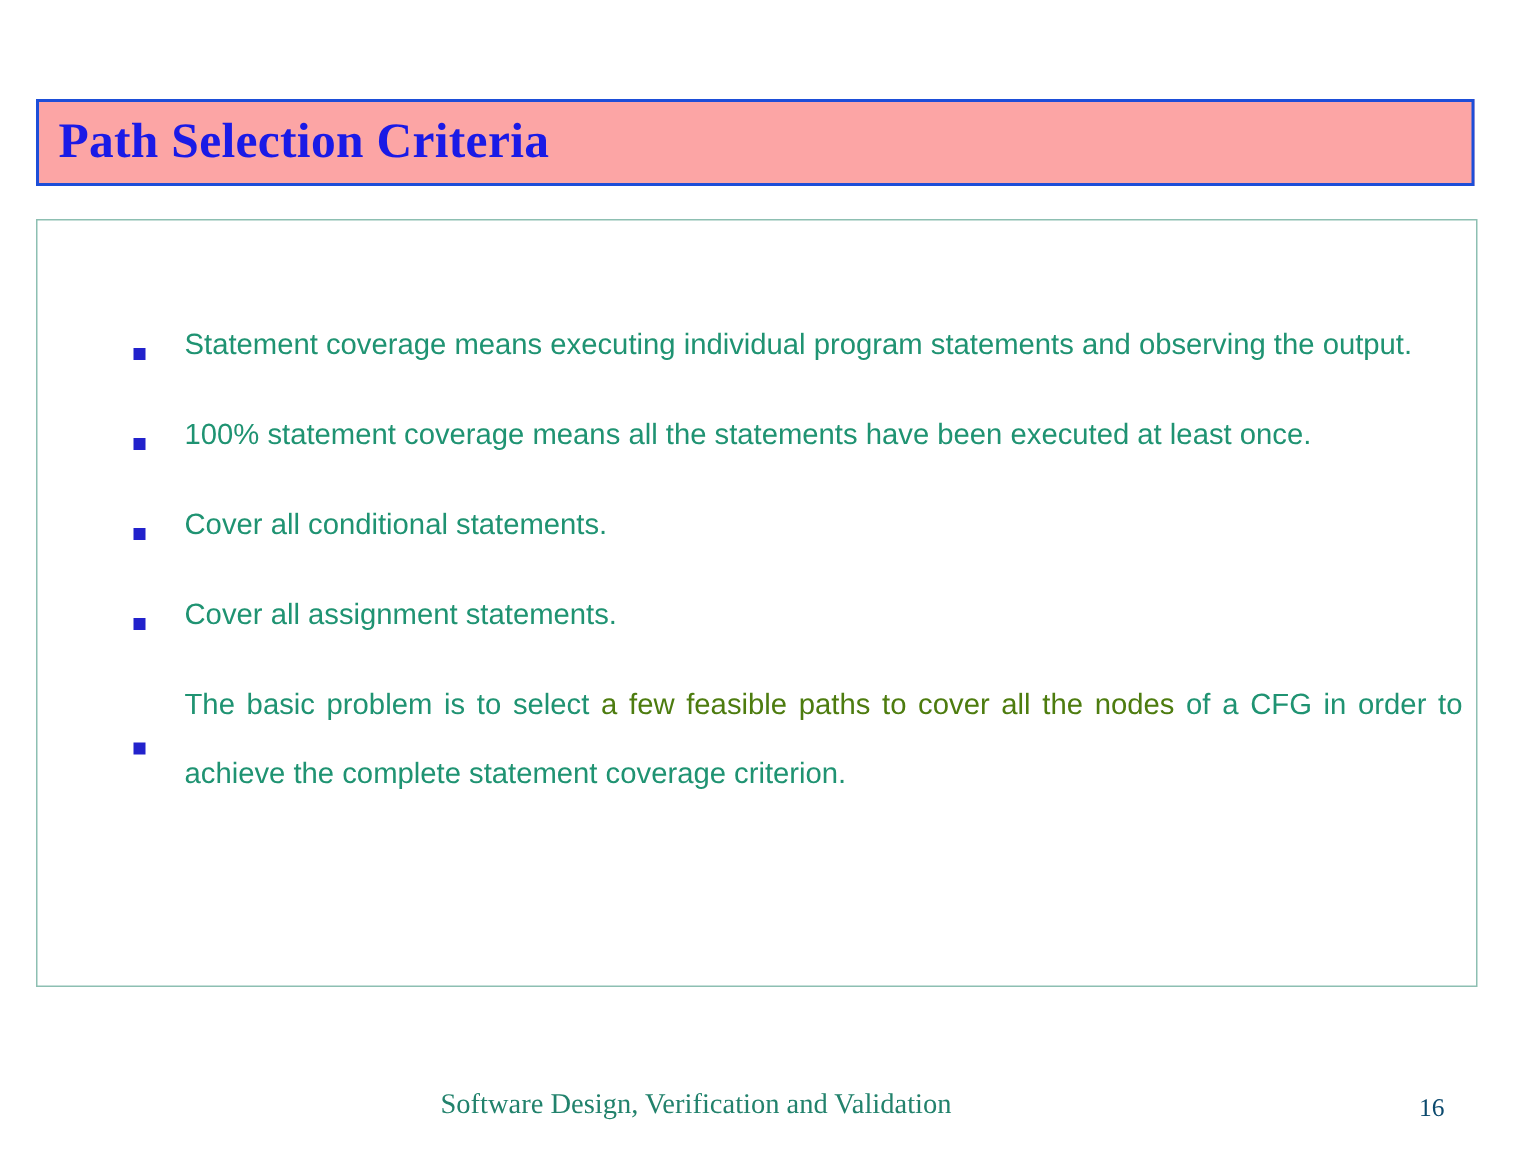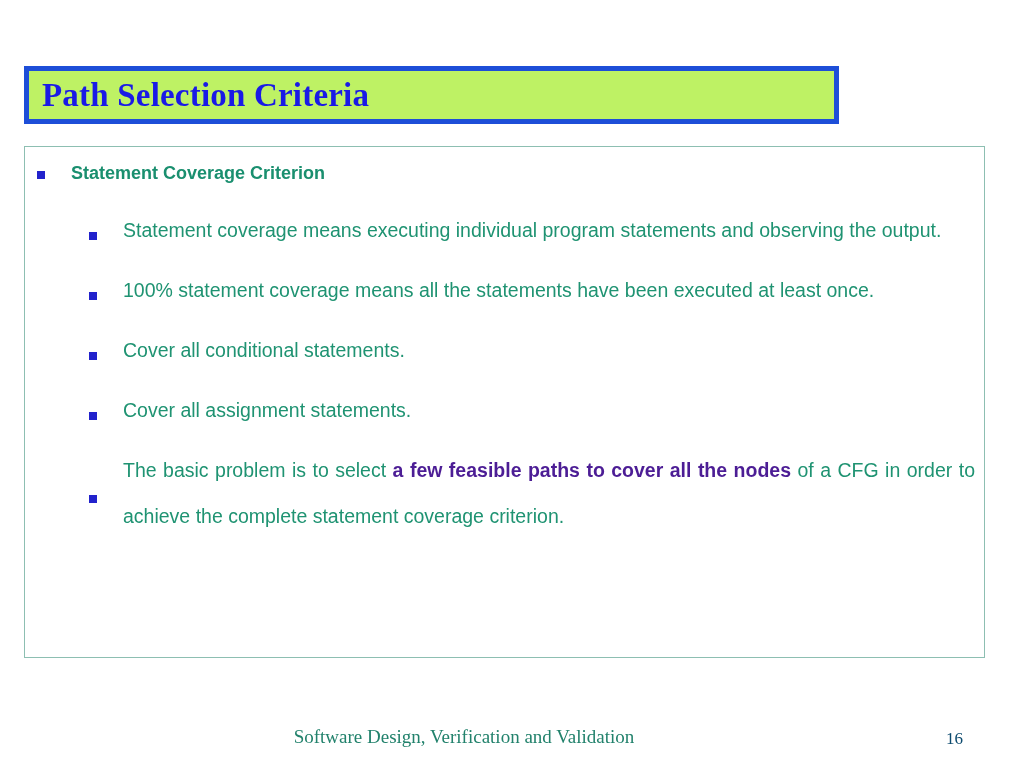--- a/index.html
+++ b/index.html
@@ -13,24 +13,24 @@
     position: relative;
     overflow: hidden;
     font-family: "Liberation Sans", sans-serif;
   }
 
   
   .title-box {
     position: absolute;
     left: 24px;
     top: 66px;
-    width: 815px;
+    width: 959px;
     height: 58px;
-    border: 5px solid #1d4ed8;
-    background: #bef264;
+    border: 2px solid #1d4ed8;
+    background: #fca5a5;
     box-sizing: border-box;
   }
   .title-text {
     position: absolute;
     left: 13px;
     top: 50%;
     transform: translateY(-50%);
     font-family: "Liberation Serif", "DejaVu Serif", serif;
     font-size: 33px;
     font-weight: bold;
@@ -109,22 +109,22 @@
     font-family: "Liberation Sans", sans-serif;
     font-size: 19.5px;
     color: #1f9372;
     line-height: 46px;
   }
   .l2-body.justify {
     text-align: justify;
     text-align-last: left;
   }
   .l2-body b {
-    font-weight: bold;
-    color: #4c1d95;
+    font-weight: normal;
+    color: #4d7c0f;
   }
 
   
   .footer-title {
     position: absolute;
     left: 0;
     top: 726px;
     width: 928px;
     text-align: center;
     font-family: "Liberation Serif", "DejaVu Serif", serif;
@@ -143,24 +143,20 @@
 </head>
 <body>
 
 <div class="title-box">
   <div class="title-text">Path Selection Criteria</div>
 </div>
 
 <div class="content-box">
   <div class="content-inner">
 
-    <div class="l1-row">
-      <span class="l1-marker"></span>
-      <span class="l1-text">Statement Coverage Criterion</span>
-    </div>
 
     <div class="l2-list">
         <div class="l2-row">
           <span class="l2-marker"></span>
           <div class="l2-body justify"><span>Statement coverage means executing individual program statements and observing the output.</span></div>
         </div>
         <div class="l2-row">
           <span class="l2-marker"></span>
           <div class="l2-body justify"><span>100% statement coverage means all the statements have been executed at least once.</span></div>
         </div>

